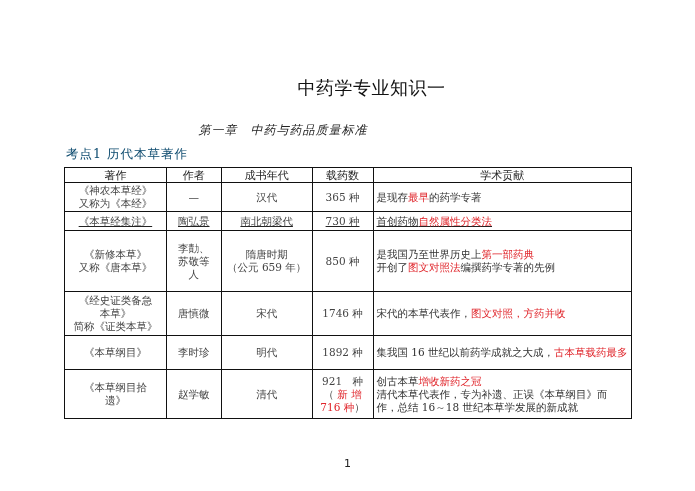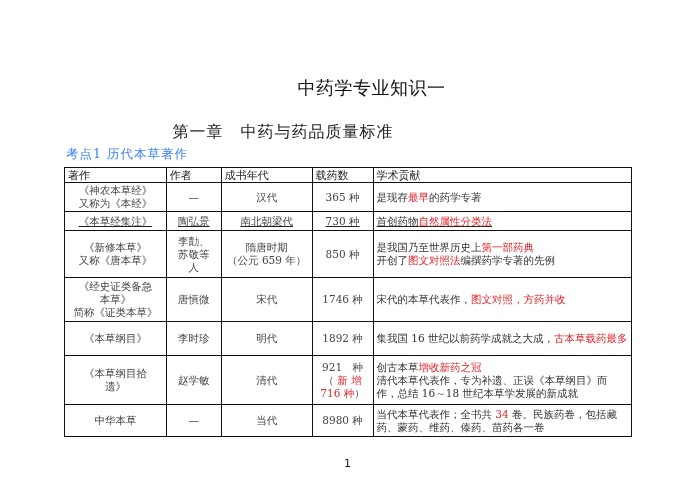--- a/index.html
+++ b/index.html
@@ -1,26 +1,26 @@
 <!DOCTYPE html>
 <html><head>
 <meta charset="utf-8">
 <style>
   html, body { margin: 0; padding: 0; background: #ffffff; }
   body { width: 695px; height: 491px; position: relative; overflow: hidden;
          font-family: "DejaVu Serif", "Liberation Serif", serif; color: #222; }
   .title { position: absolute; left: 0; width: 695px; top: 76px; text-align: center;
            font-family: "DejaVu Sans", "Liberation Sans", sans-serif; font-size: 18px; color: #111; letter-spacing: 0.5px; padding-left: 24px; }
   .chapter { position: absolute; left: 0; width: 566px; top: 122px; text-align: center;
-             font-size: 16px; color: #222; letter-spacing: 1px; }
-  .section { position: absolute; left: 66px; top: 146px; font-size: 12.5px; color: #3b82f6; letter-spacing: 1px; }
+             font-size: 12px; color: #222; letter-spacing: 1px; font-style: italic; }
+  .section { position: absolute; left: 66px; top: 146px; font-size: 12.5px; color: #0c4a6e; letter-spacing: 1px; }
   table.herbs { position: absolute; left: 64px; top: 167px; border-collapse: collapse; width: 568px;
                 font-size: 10.5px; line-height: 13px; }
   table.herbs th, table.herbs td { border: 1px solid #111; padding: 0 3px; vertical-align: middle; }
-  table.herbs th { font-weight: normal; font-family: "DejaVu Sans", "Liberation Sans", sans-serif; font-size: 11px; height: 14px; text-align: left; color: #222; }
+  table.herbs th { font-weight: normal; font-family: "DejaVu Sans", "Liberation Sans", sans-serif; font-size: 11px; height: 14px; text-align: center; color: #222; }
   td.c { text-align: center; color: #444; }
   td.l { text-align: left; padding-left: 7px; color: #333; }
   .red { color: #e0242a; }
   .page-num { position: absolute; left: 0; width: 695px; top: 457px; text-align: center;
               font-family: "DejaVu Sans", "Liberation Sans", sans-serif; font-size: 11px; color: #222; }
   .line { display: block; }
 </style>
 </head>
 <body>
 
@@ -74,21 +74,21 @@
         <td class="c">
           <span class="line">南北朝梁代</span>
         </td>
         <td class="c">
           <span class="line">730 种</span>
         </td>
         <td class="l">
           <span class="line"><span>首创药物</span><span class="red">自然属性分类法</span></span>
         </td>
       </tr>
-      <tr style="height: 47px;">
+      <tr style="height: 61px;">
         <td class="c">
           <span class="line">《新修本草》</span>
           <span class="line">又称《唐本草》</span>
         </td>
         <td class="c">
           <span class="line">李勣、</span>
           <span class="line">苏敬等</span>
           <span class="line">人</span>
         </td>
         <td class="c">
@@ -153,33 +153,16 @@
         <td class="c">
           <span class="line"><span>921　种</span></span>
           <span class="line"><span>（ </span><span class="red">新 增</span></span>
           <span class="line"><span class="red">716 种</span><span>）</span></span>
         </td>
         <td class="l">
           <span class="line"><span>创古本草</span><span class="red">增收新药之冠</span></span>
           <span class="line"><span>清代本草代表作，专为补遗、正误《本草纲目》而作，总结 16～18 世纪本草学发展的新成就</span></span>
         </td>
       </tr>
-      <tr style="height: 32px;">
-        <td class="c">
-          <span class="line">中华本草</span>
-        </td>
-        <td class="c">
-          <span class="line">—</span>
-        </td>
-        <td class="c">
-          <span class="line">当代</span>
-        </td>
-        <td class="c">
-          <span class="line">8980 种</span>
-        </td>
-        <td class="l">
-          <span class="line"><span>当代本草代表作；全书共 </span><span class="red">34</span><span> 卷。民族药卷，包括藏药、蒙药、维药、傣药、苗药各一卷</span></span>
-        </td>
-      </tr>
     </tbody>
 </table>
 
 <div class="page-num">1</div>
 
 </body></html>

